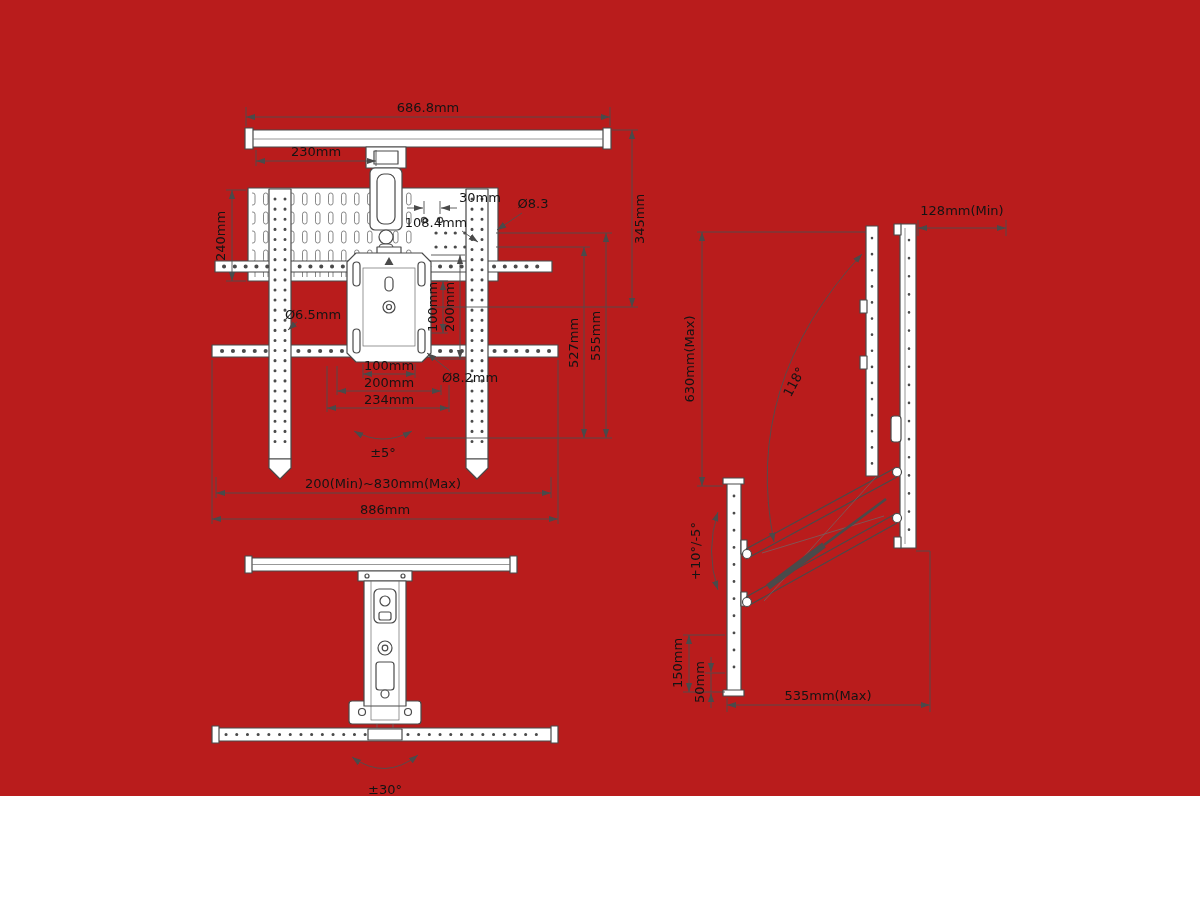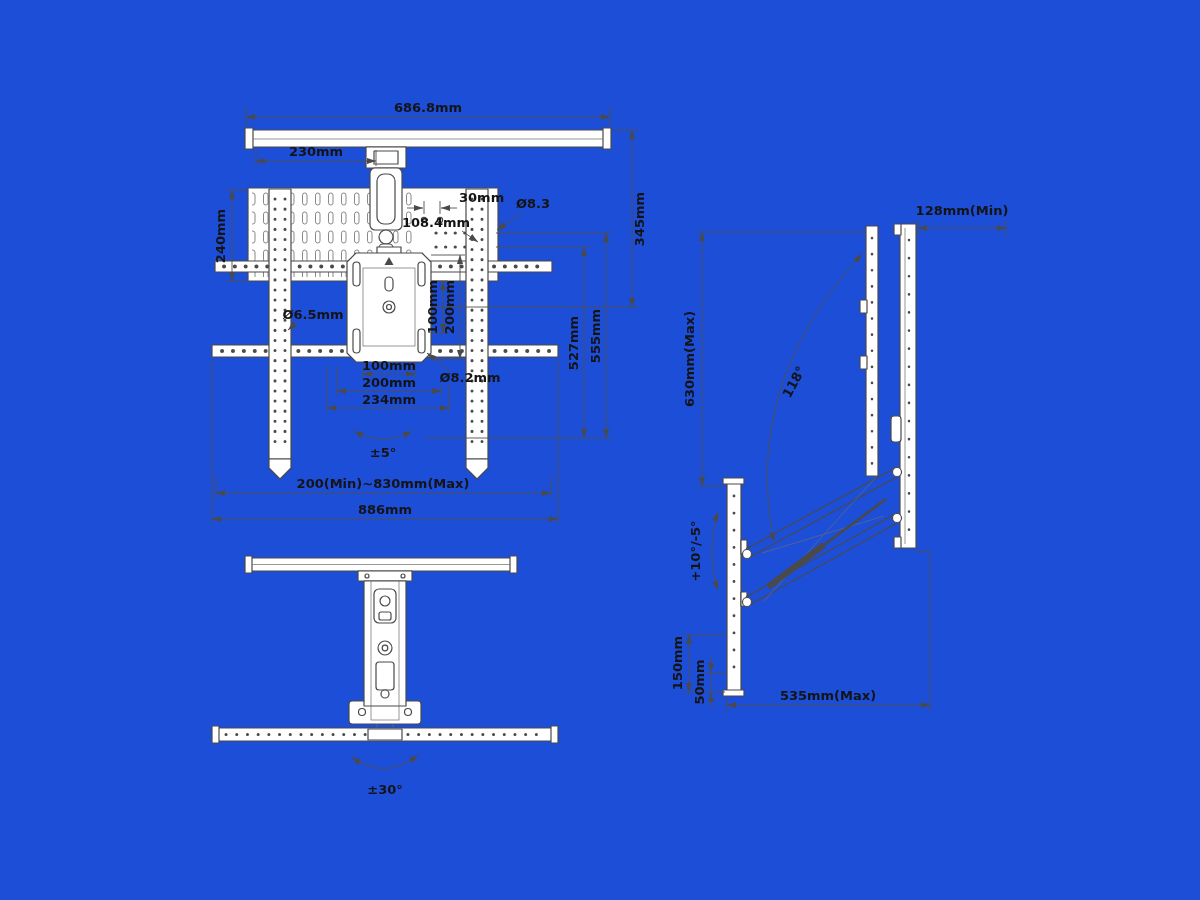--- a/index.html
+++ b/index.html
@@ -1,17 +1,17 @@
 <!DOCTYPE html>
 <html><head>
 <meta charset="utf-8">
 <style>
   html,body{margin:0;padding:0;background:#ffffff;}
-  .canvas{position:relative;width:1200px;height:900px;background:#1d4ed8;overflow:hidden;
-          font-family:"DejaVu Sans","Liberation Sans",sans-serif;font-weight:bold;}
+  .canvas{position:relative;width:1200px;height:796px;background:#b91c1c;overflow:hidden;
+          font-family:"DejaVu Sans","Liberation Sans",sans-serif;}
   .ol{fill:none;stroke:#4a4a4a;stroke-width:1.2;stroke-linejoin:round;}
   .olw{fill:#ffffff;stroke:#4a4a4a;stroke-width:1.2;stroke-linejoin:round;}
   .thin{fill:none;stroke:#6b6b6b;stroke-width:0.7;}
   .dl{fill:none;stroke:#4f4f4f;stroke-width:0.9;}
   .dots{fill:none;stroke:#4a4a4a;stroke-linecap:round;}
   text.dim{font-size:13px;fill:#141414;font-family:"DejaVu Sans","Liberation Sans",sans-serif;}
   .mid{text-anchor:middle;}
 </style>
 </head>
 <body>

